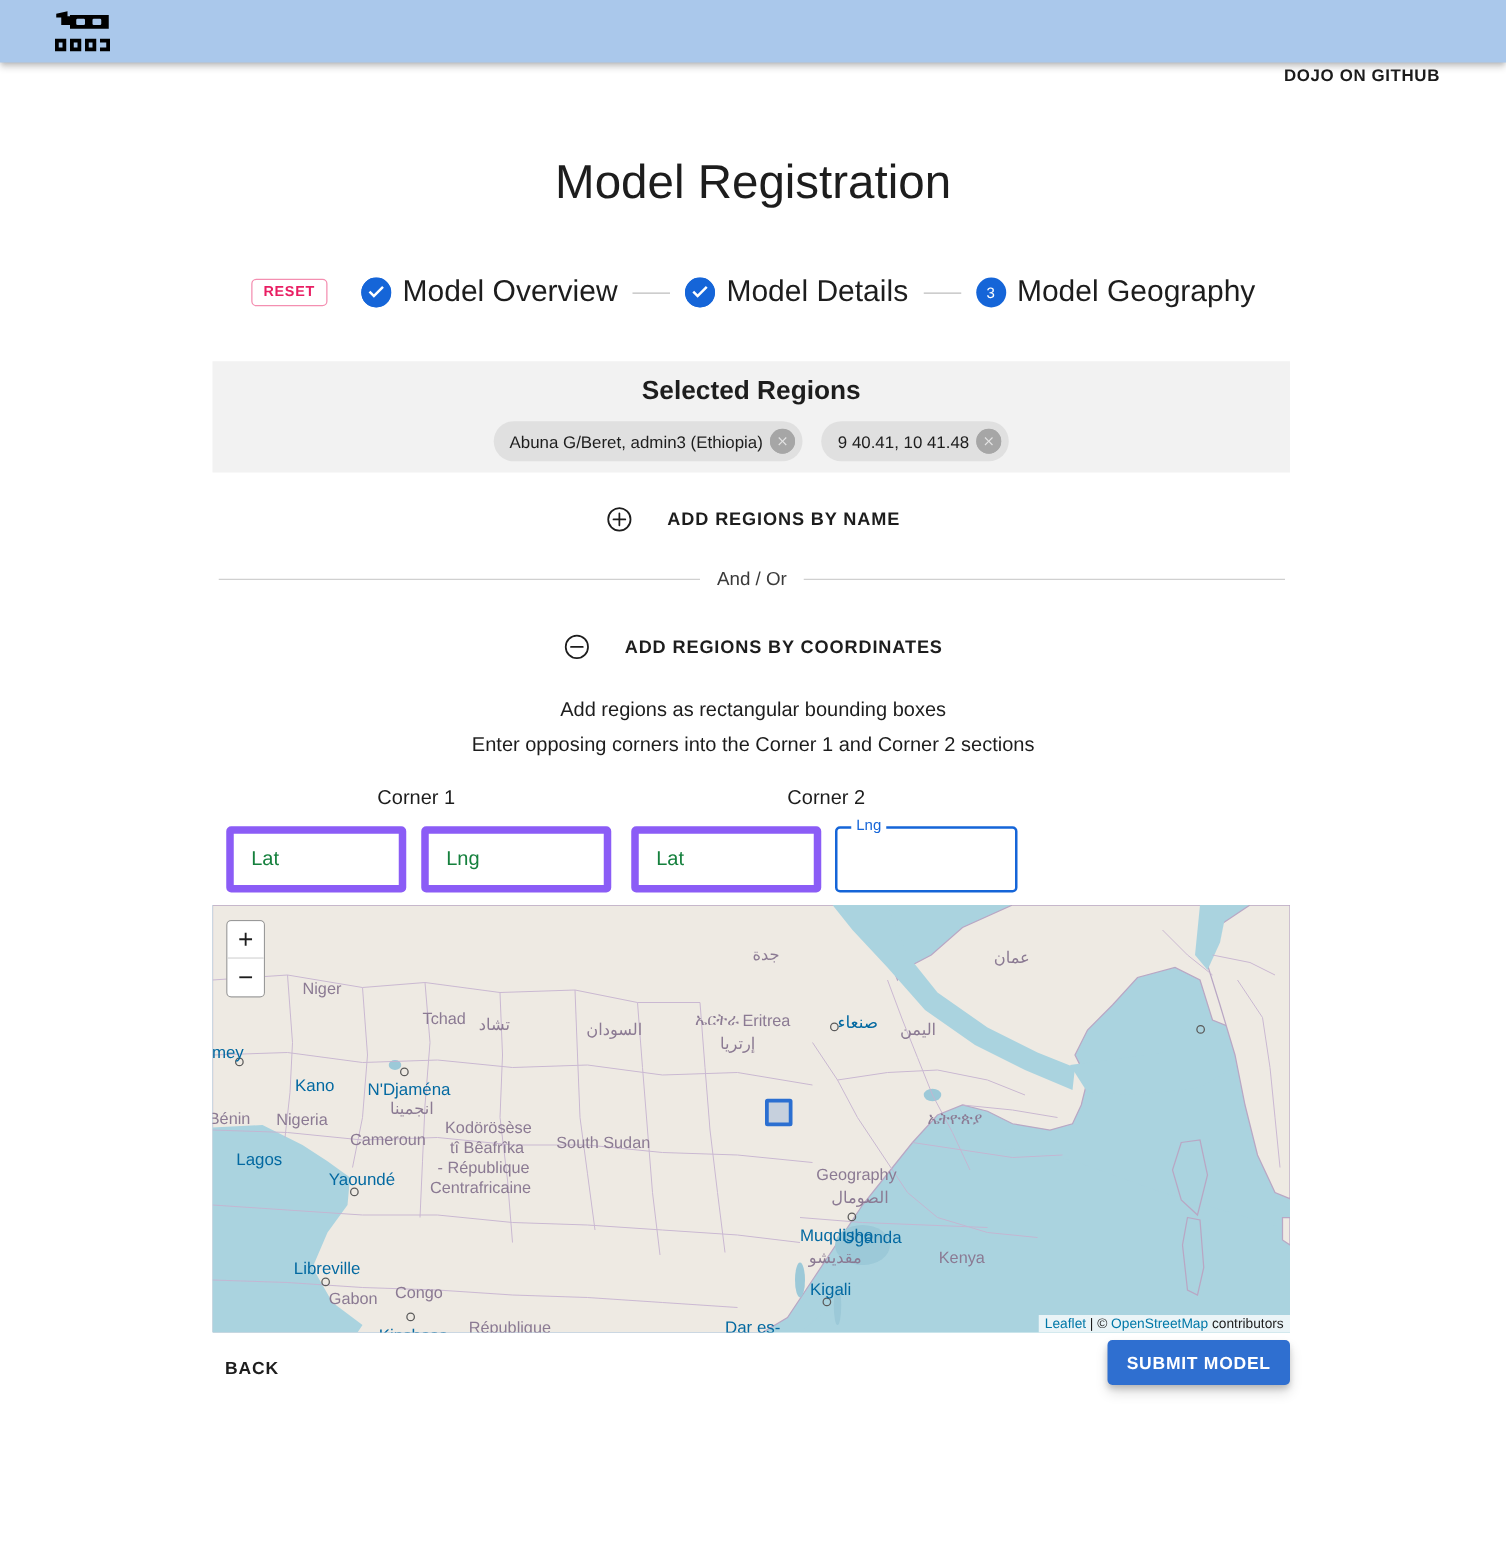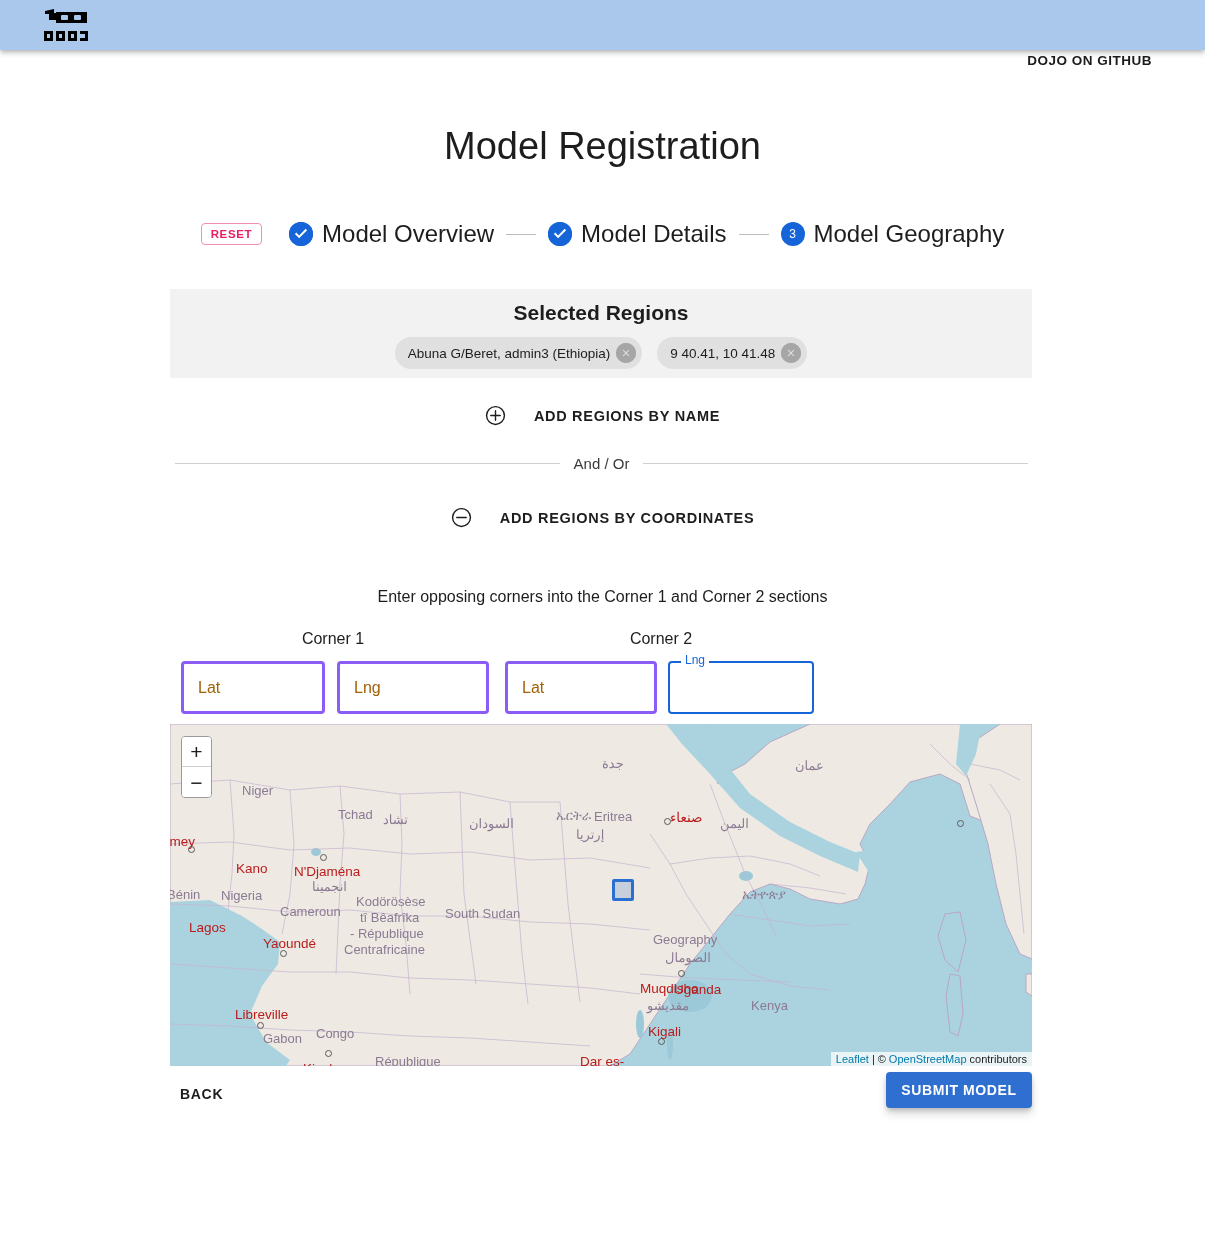--- a/index.html
+++ b/index.html
@@ -135,24 +135,24 @@
   .corner-label {
     position: absolute; font-size: 16px; color: #1d1d1d; top: 630px;
     text-align: center;
   }
   #corner1-label { left: 253px; width: 160px; }
   #corner2-label { left: 581px; width: 160px; }
 
   
   .field {
     position: absolute; top: 661px; height: 53px;
-    border: 3px solid #8b5cf6; border-radius: 4px;
+    border: 6px solid #8b5cf6; border-radius: 4px;
     background: #fff;
     display: flex; align-items: center; padding: 0 14px;
-    font-size: 16px; color: #a16207; cursor: text;
+    font-size: 16px; color: #15803d; cursor: text;
   }
   #f-lat1 { left: 181px; width: 144px; }
   #f-lng1 { left: 337px; width: 152px; }
   #f-lat2 { left: 505px; width: 152px; }
   .field.focused {
     left: 668px; width: 146px;
     border: 2px solid #1565d8; color: transparent;
   }
   .notch-label {
     position: absolute; top: -9px; left: 11px;
@@ -194,21 +194,21 @@
     background: rgba(255,255,255,.75);
     font-size: 11px; color: #1d1d1d; padding: 1px 5px;
     display: flex; gap: 3px; white-space: nowrap;
   }
   .map-attrib a { color: #0078a8; text-decoration: none; cursor: pointer; }
   .map-label {
     position: absolute; color: #7d6b85; white-space: nowrap;
     pointer-events: none; user-select: none;
   }
   .lbl-country { font-size: 13px; color: #8b7a93; }
-  .lbl-city { font-size: 13.5px; color: #b91c1c; }
+  .lbl-city { font-size: 13.5px; color: #0369a1; }
   .city-dot {
     position: absolute; width: 7px; height: 7px; border-radius: 50%;
     border: 1.3px solid #5a5a5a; background: transparent;
   }
   .sel-box {
     position: absolute; border: 3px solid #2b6fd1;
     background: rgba(60,120,200,.22); border-radius: 2px;
   }
 
   
@@ -331,20 +331,21 @@
   </div>
 
   <div class="toggle-row" id="toggle-coords">
     <svg class="circ-icon" viewBox="0 0 24 24">
       <circle cx="12" cy="12" r="10.2" fill="none" stroke="#1d1d1d" stroke-width="1.6"></circle>
       <path d="M6.6 12 h10.8" stroke="#1d1d1d" stroke-width="1.6" stroke-linecap="round"></path>
     </svg>
     <span class="toggle-label">ADD REGIONS BY COORDINATES</span>
   </div>
 
+  <div class="helper" id="helper1">Add regions as rectangular bounding boxes</div>
   <div class="helper" id="helper2">Enter opposing corners into the Corner 1 and Corner 2 sections</div>
 
   <div class="corner-label" id="corner1-label">Corner 1</div>
   <div class="corner-label" id="corner2-label">Corner 2</div>
 
   <div class="field" id="f-lat1">Lat</div>
   <div class="field" id="f-lng1">Lng</div>
   <div class="field" id="f-lat2">Lat</div>
   <div class="field focused" id="f-lng2">
     <span class="notch-label">Lng</span>

